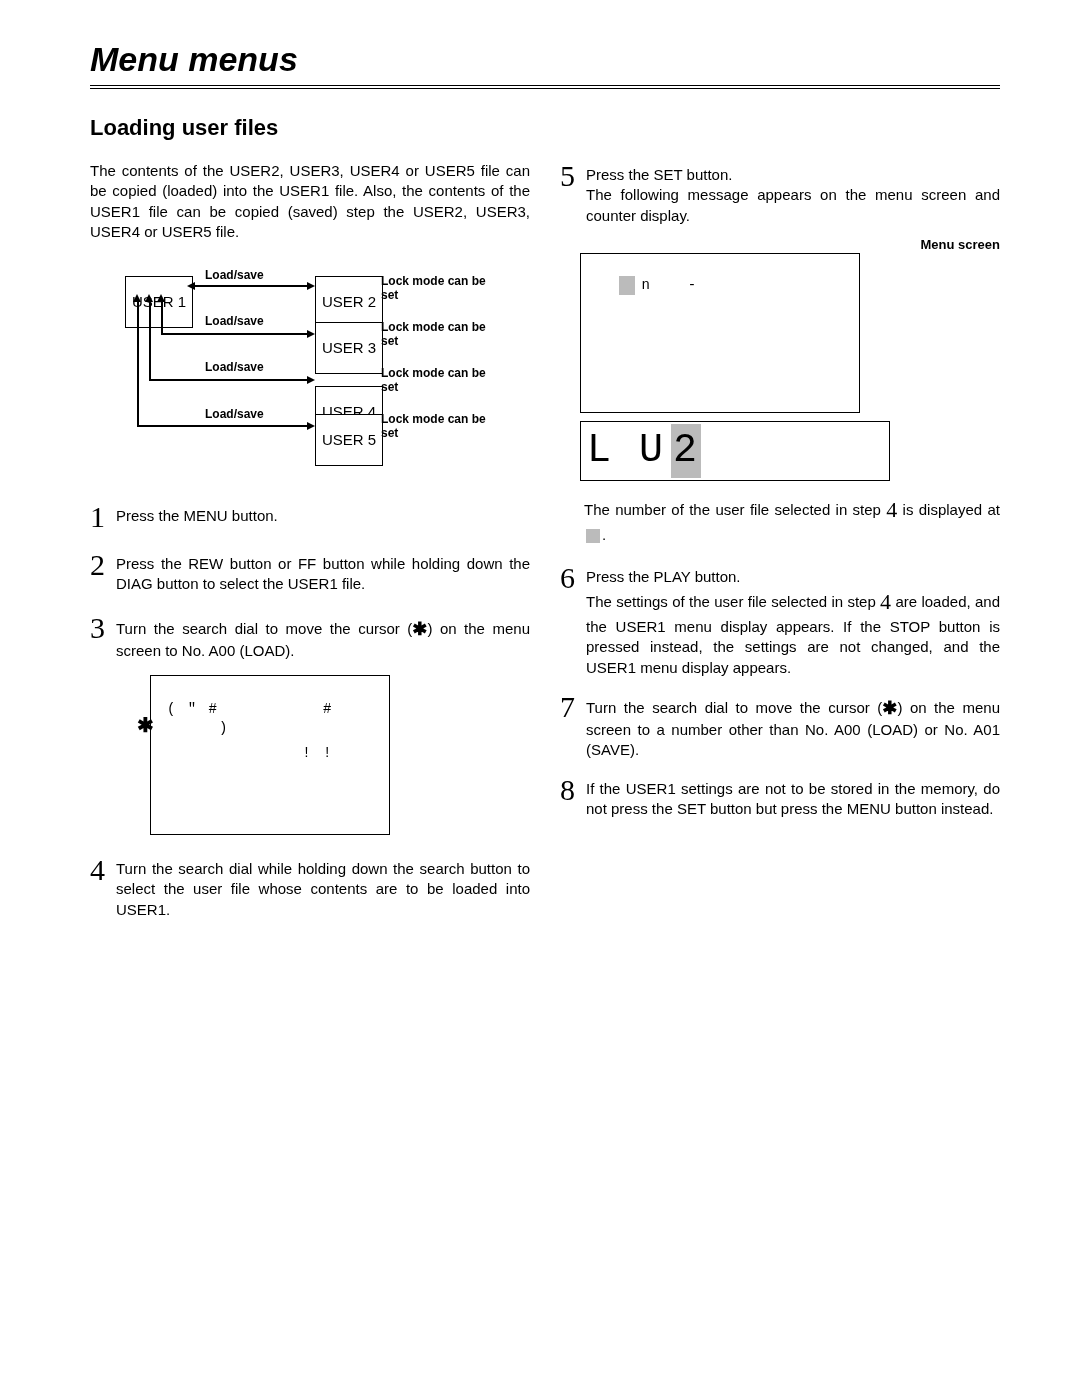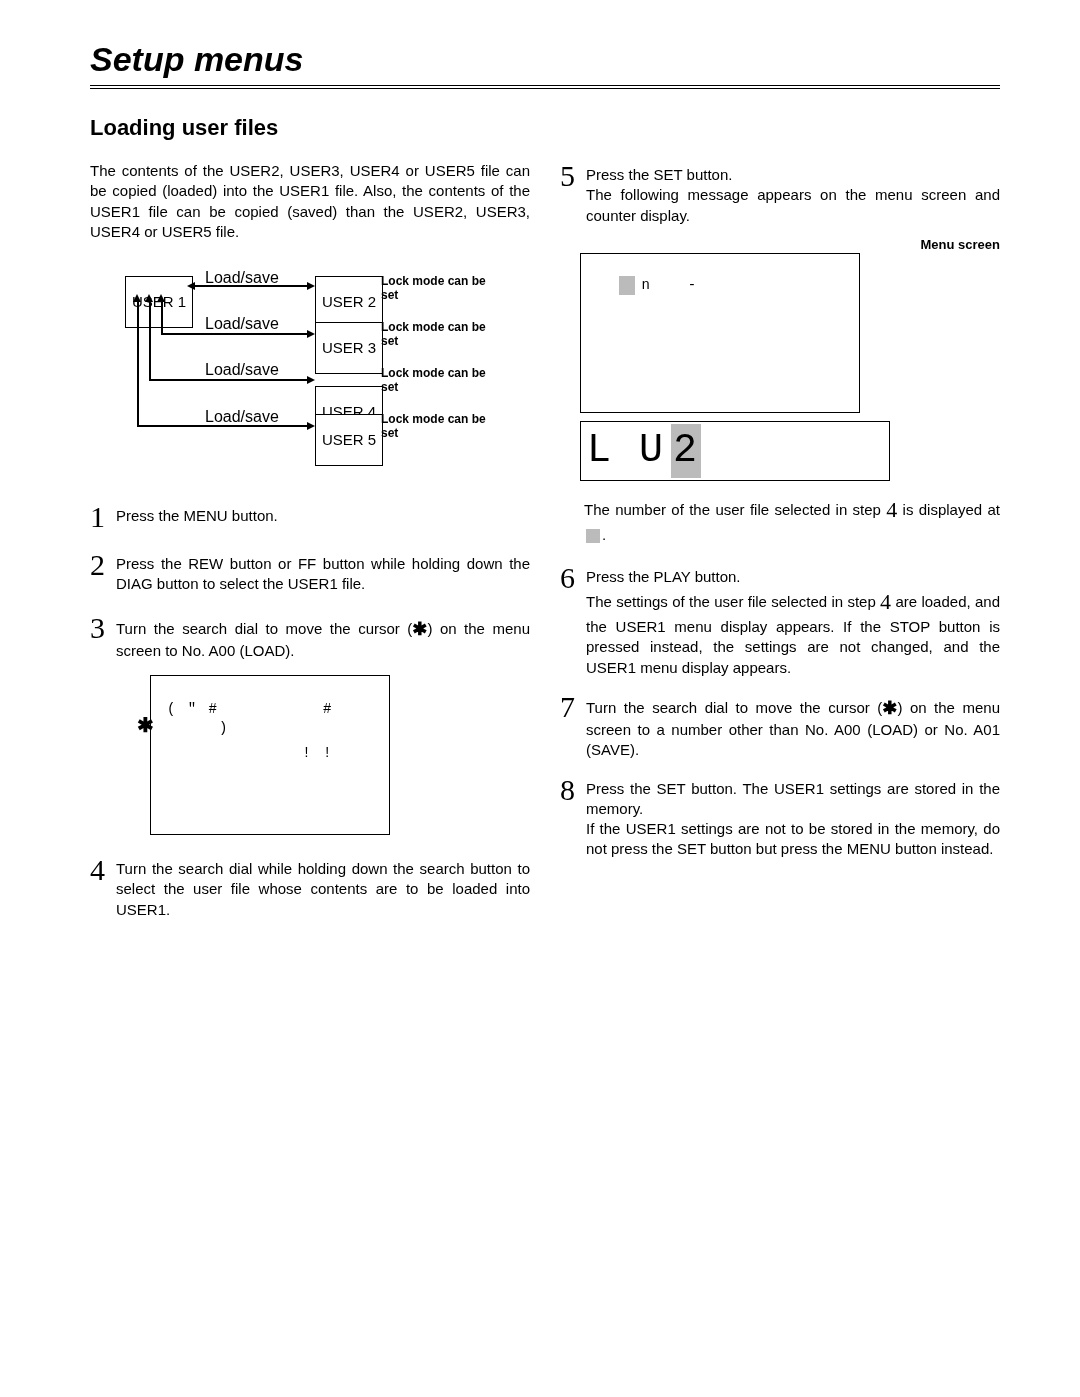--- a/index.html
+++ b/index.html
@@ -49,22 +49,22 @@
   }
   .ubox {
     position: absolute;
     border: 1.5px solid #000;
     background: #fff;
     padding: 15px 6px;
     font-size: 15px;
   }
   .ls-label {
     position: absolute;
-    font-weight: normal;
-    font-size: 16px;
+    font-weight: bold;
+    font-size: 12px;
   }
   .lock-label {
     position: absolute;
     font-weight: bold;
     font-size: 12px;
     line-height: 1.2;
   }
   .arrow-line { position:absolute; background:#000; }
   .arrow-head-r, .arrow-head-l, .arrow-head-u {
     position:absolute; width:0; height:0;
@@ -152,27 +152,27 @@
     margin:0 2px;
   }
   .star-sym { font-size:18px; font-weight:bold; vertical-align:-1px;}
   .inline-step4 { font-family:"Times New Roman", serif; font-size:22px; vertical-align:-2px;}
   .page-num { margin-top:40px; font-size:15px;}
 </style>
 </head>
 <body>
 
 <div class="page">
-  <h1 class="main-title">Setup menus</h1>
+  <h1 class="main-title">Menu menus</h1>
   <h2 class="section-title">Loading user files</h2>
 
   <div class="columns">
 
     <div class="col">
-      <p class="intro-para">The contents of the USER2, USER3, USER4 or USER5 file can be copied (loaded) into the USER1 file. Also, the contents of the USER1 file can be copied (saved) than the USER2, USER3, USER4 or USER5 file.</p>
+      <p class="intro-para">The contents of the USER2, USER3, USER4 or USER5 file can be copied (loaded) into the USER1 file. Also, the contents of the USER1 file can be copied (saved) step the USER2, USER3, USER4 or USER5 file.</p>
 
       <div class="diagram">
         <div class="ubox" style="left:0; top:10px;">USER 1</div>
         <div class="ubox" style="left:190px; top:10px;">USER 2</div>
         <div class="ubox" style="left:190px; top:56px;">USER 3</div>
         <div class="ubox" style="left:190px; top:120px;">USER 4</div>
         <div class="ubox" style="left:190px; top:148px;">USER 5</div>
 
         <div class="arrow-line" style="left:70px; top:19px; width:112px; height:1.5px;"></div>
         <div class="arrow-head-l" style="left:62px; top:16px;"></div>
@@ -275,21 +275,20 @@
       <div class="step" style="margin-top:14px;">
         <div class="step-num">7</div>
         <div class="step-text">
           <span>Turn the search dial to move the cursor (</span><span class="star-sym">✱</span><span>) on the menu screen to a number other than No. A00 (LOAD) or No. A01 (SAVE).</span>
         </div>
       </div>
 
       <div class="step" style="margin-top:14px;">
         <div class="step-num">8</div>
         <div class="step-text">
-          <span style="text-align:justify; display:block;">Press the SET button. The USER1 settings are stored in the memory.</span>
           <span style="text-align:justify; display:block;">If the USER1 settings are not to be stored in the memory, do not press the SET button but press the MENU button instead.</span>
         </div>
       </div>
 
     </div>
   </div>
 
 </div>
 
 </body></html>

